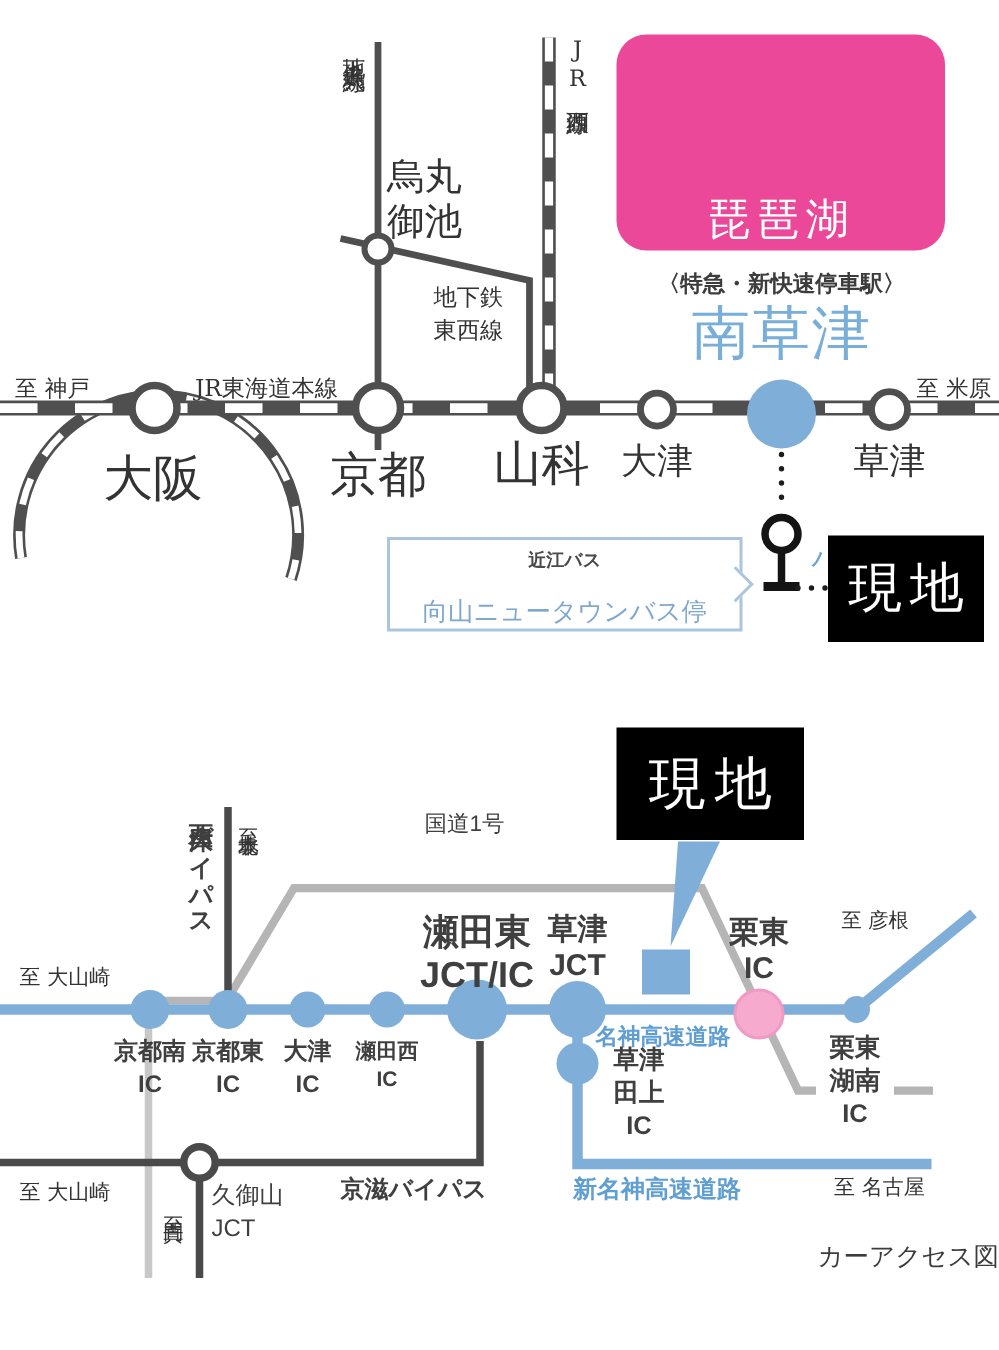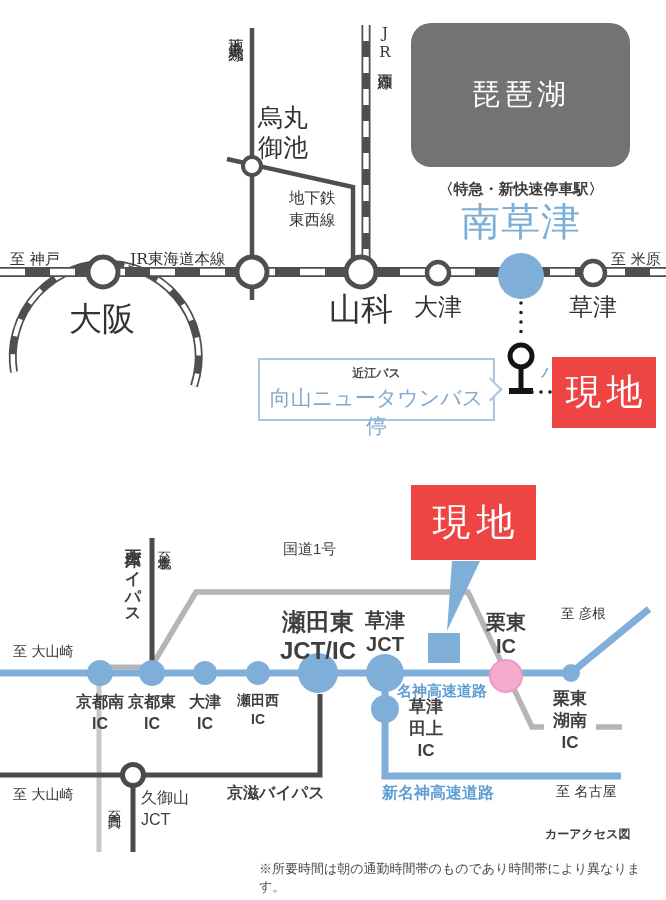--- a/index.html
+++ b/index.html
@@ -10,23 +10,23 @@
   .sans{font-family:"Liberation Sans","DejaVu Sans",sans-serif;}
   .v{writing-mode:vertical-rl;}
   .vu{writing-mode:vertical-rl;text-orientation:upright;}
   .pre{white-space:pre-line;}
   .ctr{text-align:center;}
   .ink{color:#333;}
   .ink2{color:#3f3f3f;}
   .blue{color:#69a5d2;margin-top:37px;}
   .bluetxt{color:#78aed8;}
   svg{position:absolute;left:0;top:0;}
-  .lakebox{background:#737373;border-radius:20px;color:#fff;display:flex;
-           align-items:center;justify-content:center;}
-  .sitebox{background:#ef4444;color:#fff;display:flex;align-items:center;justify-content:center;}
+  .lakebox{background:#ec4899;border-radius:20px;color:#fff;display:flex;
+           align-items:flex-end;justify-content:center;}
+  .sitebox{background:#000000;color:#fff;display:flex;align-items:center;justify-content:center;}
   .bubble{background:#fff;border:2px solid #aac5dd;}
   .chev{background:#fff;border-top:2px solid #aac5dd;border-right:2px solid #aac5dd;
         transform:rotate(45deg);}
 </style>
 </head>
 <body>
 
 <div id="stage">
 
   <svg width="666" height="900" viewBox="0 0 666 900">
@@ -106,32 +106,33 @@
   <div class="abs sans" style="left:431px;top:180px;width:180px;font-size:15px;font-weight:600;color:#3c3c3c;text-align:center;">〈特急・新快速停車駅〉</div>
 
   <div class="abs serif ink" style="left:10px;top:250px;font-size:15px;">至 神戸</div>
 
   <div class="abs serif ink" style="left:130px;top:249px;font-size:15.5px;">JR東海道本線</div>
 
   <div class="abs serif ink" style="left:611px;top:250px;font-size:15px;">至 米原</div>
 
   <div class="abs serif ink" style="left:69px;top:297px;font-size:33px;">大阪</div>
 
+  <div class="abs serif ink" style="left:220px;top:295px;font-size:32px;">京都</div>
 
   <div class="abs serif ink" style="left:329px;top:288px;font-size:32px;">山科</div>
 
   <div class="abs serif ink" style="left:414px;top:291px;font-size:24px;">大津</div>
 
   <div class="abs serif ink" style="left:569px;top:291px;font-size:24px;">草津</div>
 
   <div class="abs serif blue" style="left:541px;top:322px;font-size:18.5px;">バス約12分</div>
 
   <div class="abs bubble" style="left:258px;top:358px;width:233px;height:59px;">
     <div class="sans ctr" style="margin-top:5px;font-size:12px;font-weight:700;color:#4a4a4a;">近江バス</div>
-    <div class="serif ctr" style="margin-top:2px;font-size:21px;color:#7fa8cf;">向山ニュータウンバス停</div>
+    <div class="serif ctr" style="margin-top:14px;font-size:17px;color:#7fa8cf;">向山ニュータウンバス停</div>
   </div>
   <div class="abs chev" style="left:482px;top:381px;width:15px;height:15px;"></div>
 
   <div class="abs sitebox serif" style="left:552px;top:357px;width:104px;height:71px;font-size:36px;letter-spacing:5px;text-indent:5px;">
     <span>現地</span>
   </div>
 
   <div class="abs sitebox serif" style="left:411px;top:485px;width:125px;height:75px;font-size:38px;letter-spacing:6px;text-indent:6px;">
     <span>現地</span>
   </div>
@@ -183,17 +184,16 @@
 
   <div class="abs sans ink2 pre" style="left:141px;top:787px;width:60px;font-size:16px;font-weight:500;line-height:1.35;">久御山
 JCT</div>
 
   <div class="abs serif ink v" style="left:106px;top:800px;font-size:13.5px;">至 門真</div>
 
   <div class="abs sans ink2" style="left:227px;top:783px;font-size:16px;font-weight:700;">京滋バイパス</div>
 
   <div class="abs serif ink" style="left:13px;top:786px;font-size:14px;">至 大山崎</div>
 
-  <div class="abs sans" style="left:545px;top:826px;font-size:12px;font-weight:700;color:#3c3c3c;">カーアクセス図</div>
+  <div class="abs sans" style="left:545px;top:826px;font-size:17px;font-weight:400;color:#3c3c3c;">カーアクセス図</div>
 
-  <div class="abs serif" style="left:259px;top:860px;font-size:13px;color:#4a4a4a;">※所要時間は朝の通勤時間帯のものであり時間帯により異なります。</div>
 
 </div>
 
 </body></html>

